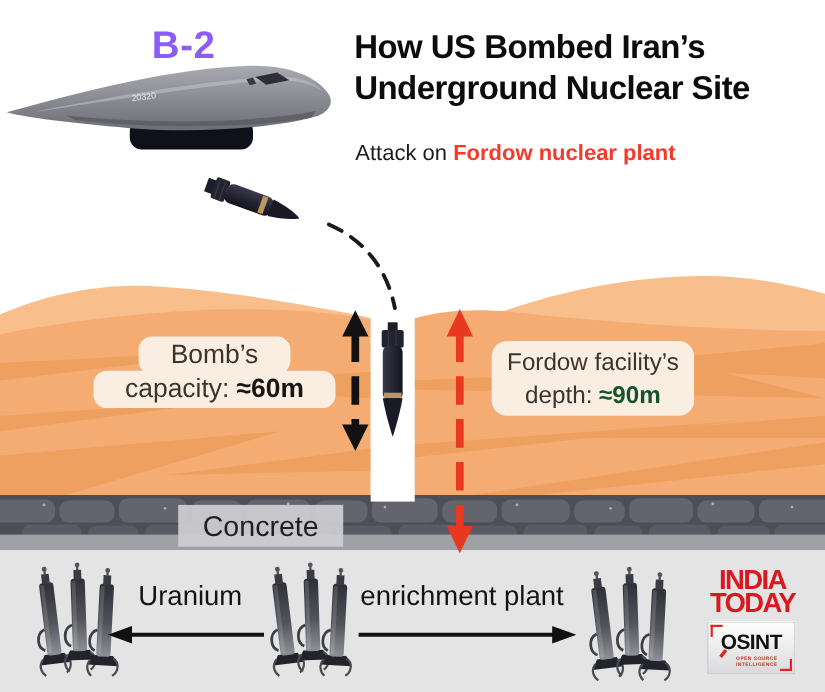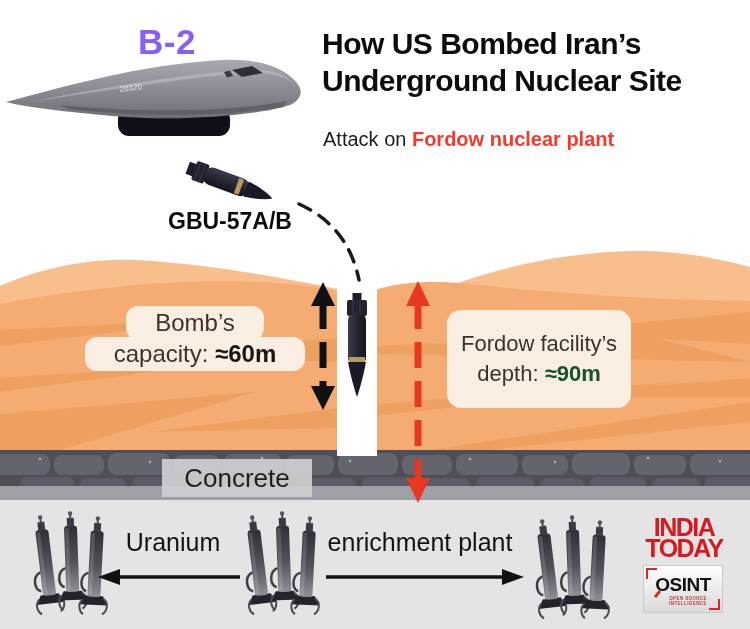--- a/index.html
+++ b/index.html
@@ -15,21 +15,21 @@
   .subtitle{left:323px;top:128px;font-size:20px;color:#1c1c1c;}
   .subtitle .hl{font-weight:800;color:#F5392B;}
   .gbu-label{left:168px;top:208px;font-size:23px;font-weight:800;color:#0c0c0c;}
 
   .cap-label{left:88px;top:306px;width:214px;display:flex;flex-direction:column;align-items:center;}
   .pill{background:#FAEEE2;border-radius:12px;padding:3px 29px;font-size:24px;color:#3a332e;white-space:nowrap;}
   .pill + .pill{margin-top:-3px;}
   .pill b{font-weight:800;color:#181512;}
 
   .depth-label{left:447px;top:310px;background:#FAEEE2;border-radius:14px;
-    padding:19px 14px;text-align:center;font-size:22px;line-height:30px;color:#3a332e;white-space:nowrap;}
+    padding:4px 14px;text-align:center;font-size:22px;line-height:30px;color:#3a332e;white-space:nowrap;}
   .depth-label b{font-weight:800;color:#14532d;}
 
   .concrete-label{left:162px;top:459px;width:150px;height:38px;line-height:38px;text-align:center;
     background:rgba(206,206,211,0.92);font-size:26px;color:#1f1f23;}
 
   .uranium-label{left:98px;top:528px;width:150px;text-align:center;font-size:25px;color:#131313;}
   .enrichment-label{left:320px;top:528px;width:200px;text-align:center;font-size:25px;color:#131313;}
 
   .india-today{left:641px;top:517px;width:86px;text-align:center;color:#D71920;
     font-weight:800;font-size:25px;line-height:21px;letter-spacing:-1.5px;}
@@ -225,21 +225,20 @@
 
   <div class="abs b2-label">B-2</div>
 
   <div class="abs title">
     <div>How US Bombed Iran’s</div>
     <div>Underground Nuclear Site</div>
   </div>
 
   <div class="abs subtitle"><span>Attack on </span><span class="hl">Fordow nuclear plant</span></div>
 
-  <div class="abs gbu-label">GBU-57A/B</div>
 
   <div class="abs cap-label">
     <div class="pill">Bomb’s</div>
     <div class="pill"><span>capacity: </span><b>≈60m</b></div>
   </div>
 
   <div class="abs depth-label">
     <div>Fordow facility’s</div>
     <div><span>depth: </span><b>≈90m</b></div>
   </div>

